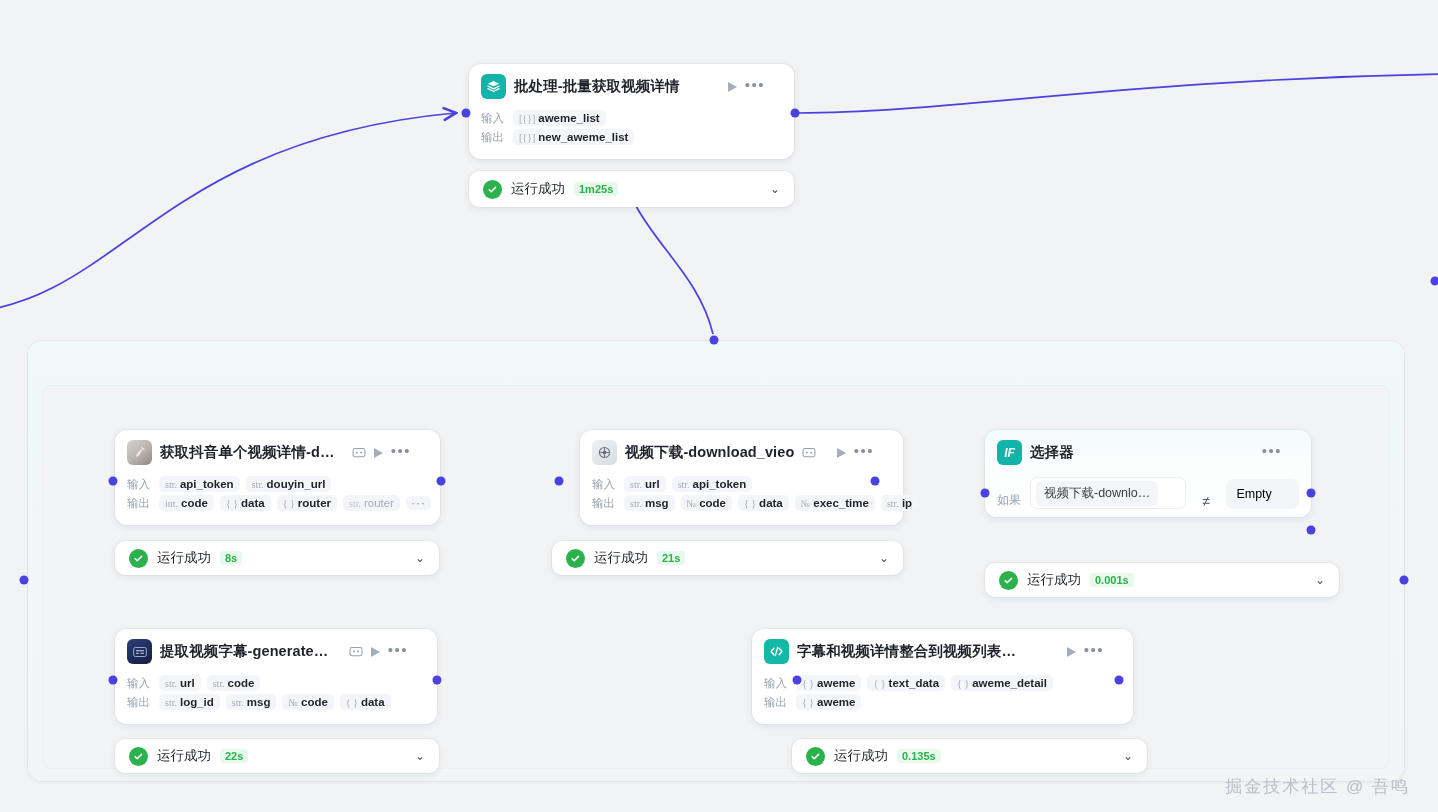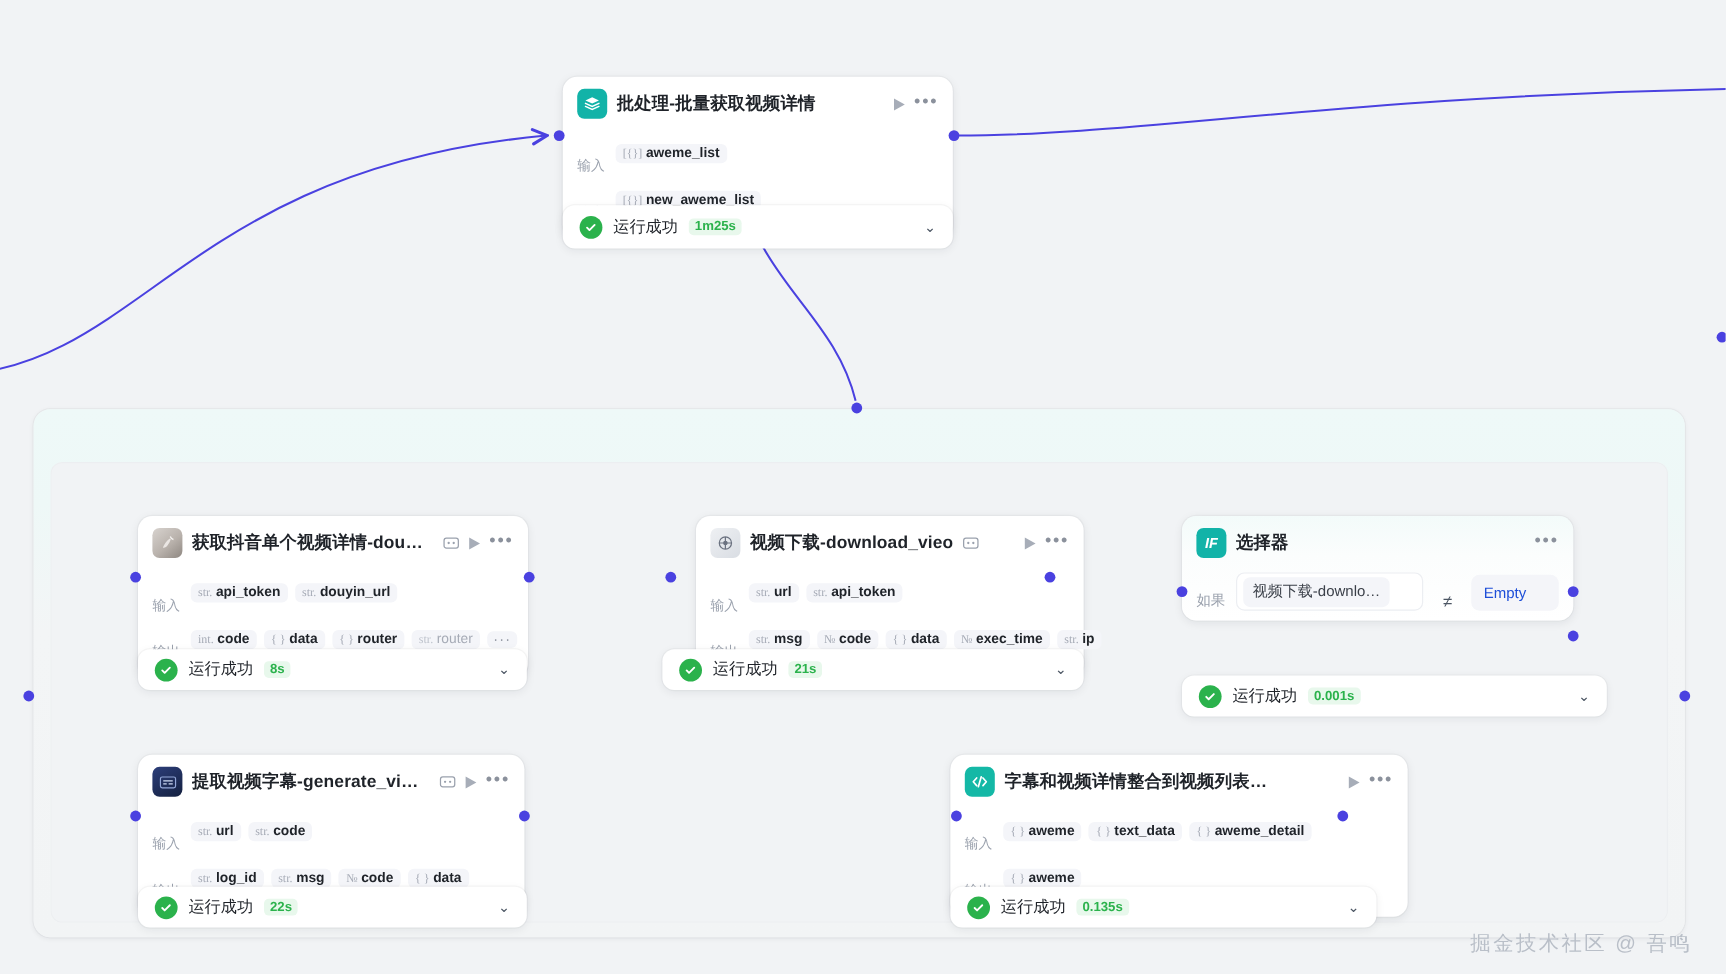--- a/index.html
+++ b/index.html
@@ -11,36 +11,36 @@
   }
   #canvas{position:absolute;inset:0;}
   svg.edges{position:absolute;left:0;top:0;width:1438px;height:812px;pointer-events:none;}
   .port{position:absolute;width:9px;height:9px;border-radius:50%;background:#4a41e0;
         transform:translate(-50%,-50%);z-index:6;}
 
   
   .node{position:absolute;background:#ffffff;border-radius:12px;
         box-shadow:0 2px 8px rgba(16,24,40,.08),0 0 0 1px rgba(16,24,40,.03);
         z-index:4;}
-  .nhead{display:flex;align-items:center;gap:8px;padding:10px 12px 6px 12px;}
+  .nhead{display:flex;align-items:center;gap:8px;padding:10px 29px 6px 12px;}
   .nicon{width:25px;height:25px;border-radius:6px;flex:0 0 auto;display:flex;
          align-items:center;justify-content:center;color:#fff;font-size:11px;font-weight:bold;}
   .nicon.teal{background:#12b3a8;}
   .nicon.code{background:#14b8a6;}
   .ntitle{font-size:14.5px;color:#1f2329;font-weight:600;white-space:nowrap;
           overflow:hidden;text-overflow:ellipsis;letter-spacing:.1px;}
   .hspacer{flex:1 1 auto;}
   .hicon{flex:0 0 auto;color:#9aa1ad;display:flex;align-items:center;}
   .dots{color:#8b919c;font-size:15px;letter-spacing:1.5px;line-height:8px;padding-bottom:4px;
         cursor:pointer;}
   .playtri{width:0;height:0;border-left:9px solid #a7adb8;border-top:5.5px solid transparent;
            border-bottom:5.5px solid transparent;cursor:pointer;}
   .nbody{padding:2px 12px 11px 12px;}
   .iorow{display:flex;align-items:center;gap:6px;margin:3px 0;}
-  .iolabel{font-size:11.5px;color:#9aa1ad;flex:0 0 auto;width:26px;margin-top:21px;}
+  .iolabel{font-size:11.5px;color:#9aa1ad;flex:0 0 auto;width:26px;}
   .chip{background:#f4f5f9;border-radius:5px;padding:2px 6px;font-size:11.5px;
         color:#1f2329;font-weight:600;white-space:nowrap;display:flex;align-items:center;gap:3px;}
   .chip .ty{color:#a6abb6;font-weight:400;font-size:10px;font-family:"Liberation Serif",serif;}
   .chip.dim{color:#a6abb6;font-weight:500;}
   .chip.dim .ty{color:#bfc4cd;}
   .morechip{background:#f4f5f9;border-radius:5px;padding:1px 5px;color:#8b919c;font-size:12px;
             line-height:12px;letter-spacing:1px;}
 
   
   .status{position:absolute;background:#fff;border-radius:10px;display:flex;align-items:center;
@@ -67,21 +67,21 @@
 
   
   .selrow{display:flex;align-items:flex-end;gap:9px;margin:0 12px 8px 12px;}
   .sellab{font-size:12px;color:#9aa1ad;width:24px;flex:0 0 auto;}
   .selfield{flex:1 1 auto;height:30px;border-radius:7px;border:1px solid #eceef2;background:#fff;
             display:flex;align-items:center;}
   .selpill{background:#f4f5f9;border-radius:6px;margin:0 0 0 5px;padding:4px 8px;font-size:12.5px;
            color:#3b4049;max-width:148px;white-space:nowrap;overflow:hidden;text-overflow:ellipsis;}
   .selop{width:22px;text-align:center;color:#4b5563;font-size:14px;flex:0 0 auto;}
   .selval{flex:1 1 auto;height:30px;border-radius:7px;background:#f4f5f9;display:flex;
-          align-items:center;padding-left:10px;font-size:12.5px;color:#1d4ed8;}
+          align-items:center;padding-left:10px;font-size:12.5px;color:#000000;}
   .selempty{flex:1 1 auto;height:30px;border-radius:7px;border:1px solid #eceef2;background:#fff;}
 
   
   .avatar{width:25px;height:25px;border-radius:6px;flex:0 0 auto;overflow:hidden;
           display:flex;align-items:center;justify-content:center;}
   .av-douyin{background:linear-gradient(140deg,#d8d3cf,#b9b2ac 55%,#8e8781);}
   .av-dl{background:linear-gradient(140deg,#eef0f3,#d9dde3);}
   .av-sub{background:linear-gradient(150deg,#2c3e7a,#14203f);}
   .ifbox{width:25px;height:25px;border-radius:6px;background:#12b3a8;color:#fff;
          font-size:12px;font-weight:700;display:flex;align-items:center;justify-content:center;
@@ -413,21 +413,21 @@
     <span class="chk">
       <svg width="11" height="11" viewBox="0 0 12 12">
           <path d="M2.4 6.2 4.6 8.4 9.3 3.7" stroke="#fff" stroke-width="1.7" fill="none" stroke-linecap="round" stroke-linejoin="round"></path>
         </svg>
     </span>
     <span class="stxt">运行成功</span>
     <span class="sbadge">22s</span>
     <span class="chev">⌄</span>
   </div>
 
-  <div class="node" style="left:792px;top:629px;width:381px;">
+  <div class="node" style="left:752px;top:629px;width:381px;">
     <div class="nhead">
       <span class="nicon code">
         <svg width="17" height="15" viewBox="0 0 18 16" fill="none" stroke="#fff" stroke-width="1.5" stroke-linecap="round" stroke-linejoin="round">
           <path d="M6.2 4.6 3.2 8l3 3.4M11.8 4.6 14.8 8l-3 3.4M10.3 3.6 7.7 12.4"></path>
         </svg>
       </span>
       <span class="ntitle" style="max-width:228px">字幕和视频详情整合到视频列表…</span>
       <span class="hspacer"></span>
       <span class="playtri"></span>
       <span class="dots">•••</span>

